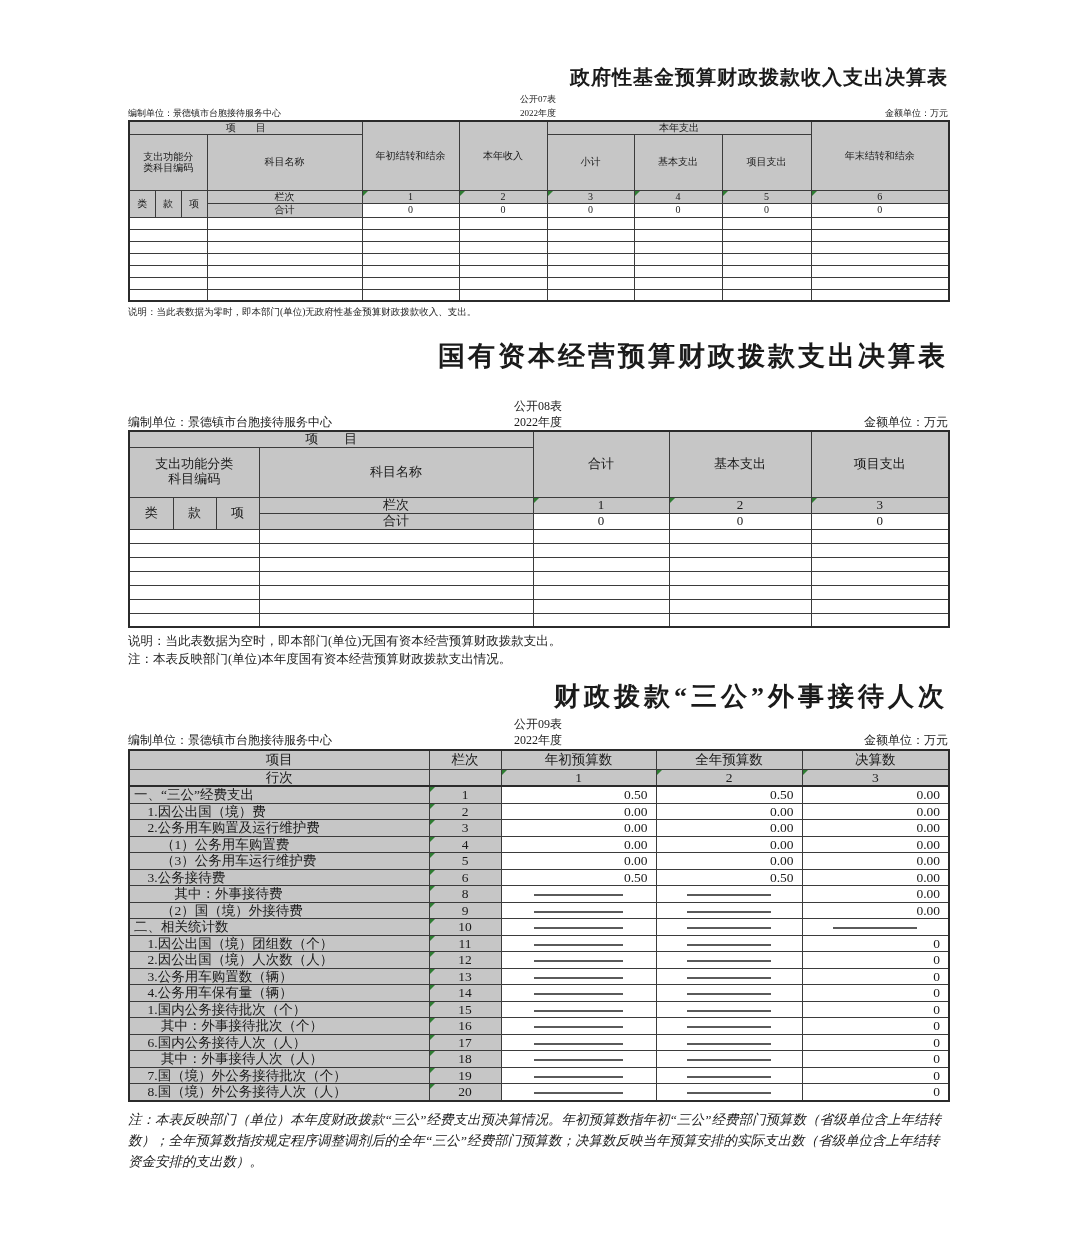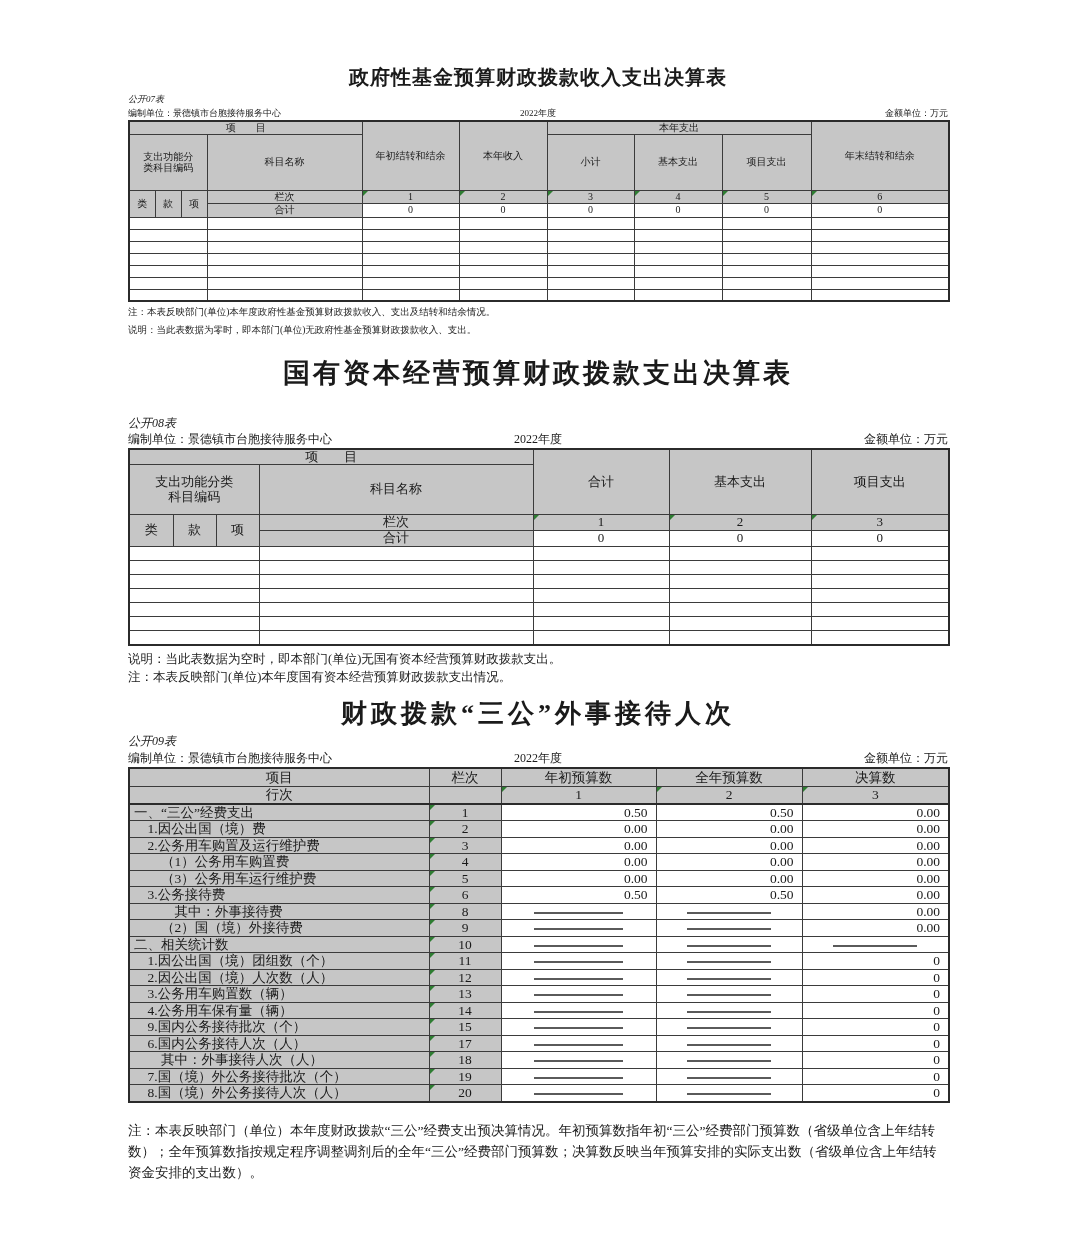--- a/index.html
+++ b/index.html
@@ -16,23 +16,23 @@
   td{border:1px solid #3b3b3b;text-align:center;padding:0;overflow:hidden;
      line-height:1.15;vertical-align:middle;}
   .gray{background:var(--header-bg,#c6c6c6);}
   .pre{white-space:pre-line;}
   .tri{position:relative;}
   .tri::before{content:"";position:absolute;left:0;top:0;width:0;height:0;
      border-top:5px solid var(--error-green,#2e7d32);
      border-right:5px solid transparent;}
 
   
-  .tbl-title{text-align:center;font-weight:bold;margin:0;}
+  .tbl-title{text-align:right;font-weight:bold;margin:0;}
   .meta{position:relative;}
-  .docno{display:block;text-align:left;font-style:italic;}
+  .docno{display:block;text-align:center;}
   .meta-row{position:relative;display:flex;justify-content:space-between;}
   .meta-year{position:absolute;left:50%;transform:translateX(-50%);}
 
   
   #t1 .tbl-title{font-size:20px;letter-spacing:1px;margin-bottom:2px;}
   #t1 .meta{font-size:9px;line-height:1.5;}
   #t1 td{font-size:10px;}
   #t1 .r-top{height:13px;}
   #t1 .r-code{height:56px;}
   #t1 .r-lanci{height:13px;}
@@ -59,21 +59,21 @@
   #t3 td{font-size:13.5px;}
   #t3 .r-head{height:19px;}
   #t3 .r-hangci{height:17px;}
   #t3 .r-hangci td{border-bottom:2px solid #2b2b2b;text-align:center;}
   #t3 tbody tr{height:14px;}
   #t3 .t3-label{text-align:left;padding-left:4px;white-space:pre;}
   #t3 .t3-val{text-align:right;padding-right:8px;}
   #t3 .dashcell{text-align:center;padding-right:0;}
   .dash{display:inline-block;width:58%;height:0;
         border-top:2px solid var(--dash,#5a5a5a);vertical-align:middle;}
-  #t3 .note{font-size:13.5px;line-height:1.55;margin-top:18px;}
+  #t3 .note{font-size:13.5px;line-height:1.55;margin-top:8px;font-style:italic;}
 </style>
 </head>
 <body>
 
 <div class="content">
 
   <section id="t1">
     <h1 class="tbl-title">政府性基金预算财政拨款收入支出决算表</h1>
     <div class="meta">
       <span class="docno">公开07表</span>
@@ -201,21 +201,20 @@
             <td></td>
             <td></td>
             <td></td>
             <td></td>
             <td></td>
             <td></td>
           </tr>
         </tbody>
     </table>
     <div class="notes">
-      <div>注：本表反映部门(单位)本年度政府性基金预算财政拨款收入、支出及结转和结余情况。</div>
       <div>说明：当此表数据为零时，即本部门(单位)无政府性基金预算财政拨款收入、支出。</div>
     </div>
   </section>
 
   <section id="t2">
     <h1 class="tbl-title">国有资本经营预算财政拨款支出决算表</h1>
     <div class="meta">
       <span class="docno">公开08表</span>
       <div class="meta-row">
         <span>编制单位：景德镇市台胞接待服务中心</span>
@@ -439,22 +438,29 @@
             <td class="t3-val">0</td>
           </tr>
           <tr>
             <td class="t3-label gray">　4.公务用车保有量（辆）</td>
             <td class="gray tri">14</td>
             <td class="t3-val dashcell"><span class="dash"></span></td>
             <td class="t3-val dashcell"><span class="dash"></span></td>
             <td class="t3-val">0</td>
           </tr>
           <tr>
-            <td class="t3-label gray">　9.国内公务接待批次（个）</td>
+            <td class="t3-label gray">　1.国内公务接待批次（个）</td>
             <td class="gray tri">15</td>
+            <td class="t3-val dashcell"><span class="dash"></span></td>
+            <td class="t3-val dashcell"><span class="dash"></span></td>
+            <td class="t3-val">0</td>
+          </tr>
+          <tr>
+            <td class="t3-label gray">　　其中：外事接待批次（个）</td>
+            <td class="gray tri">16</td>
             <td class="t3-val dashcell"><span class="dash"></span></td>
             <td class="t3-val dashcell"><span class="dash"></span></td>
             <td class="t3-val">0</td>
           </tr>
           <tr>
             <td class="t3-label gray">　6.国内公务接待人次（人）</td>
             <td class="gray tri">17</td>
             <td class="t3-val dashcell"><span class="dash"></span></td>
             <td class="t3-val dashcell"><span class="dash"></span></td>
             <td class="t3-val">0</td>

